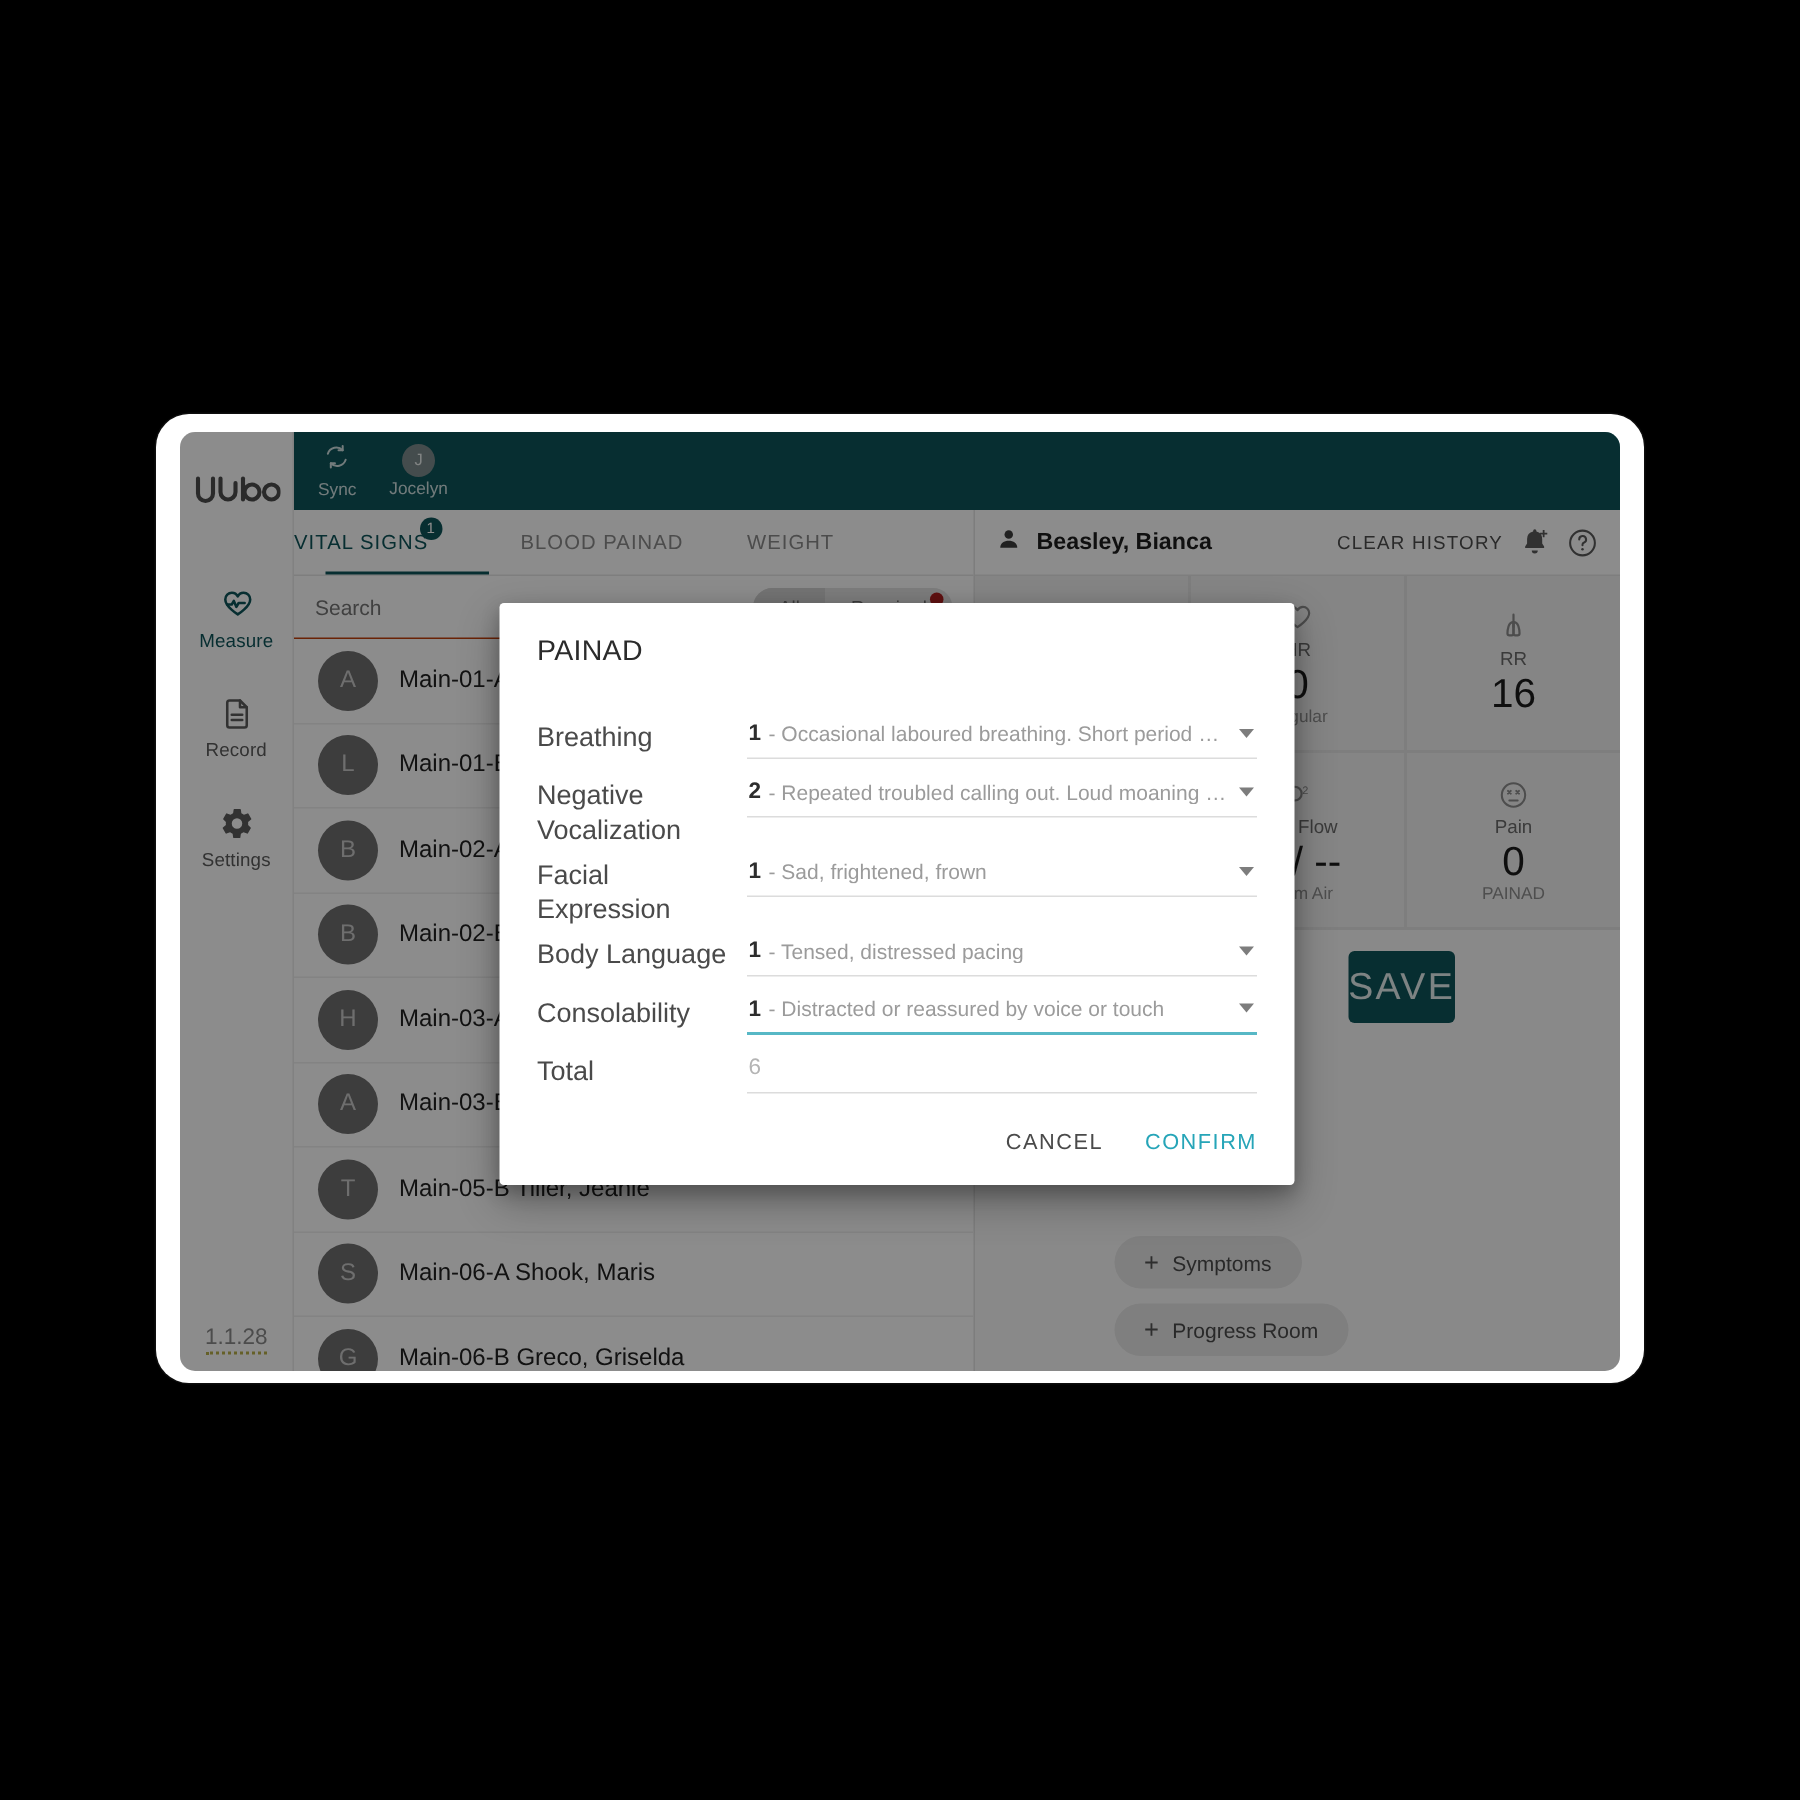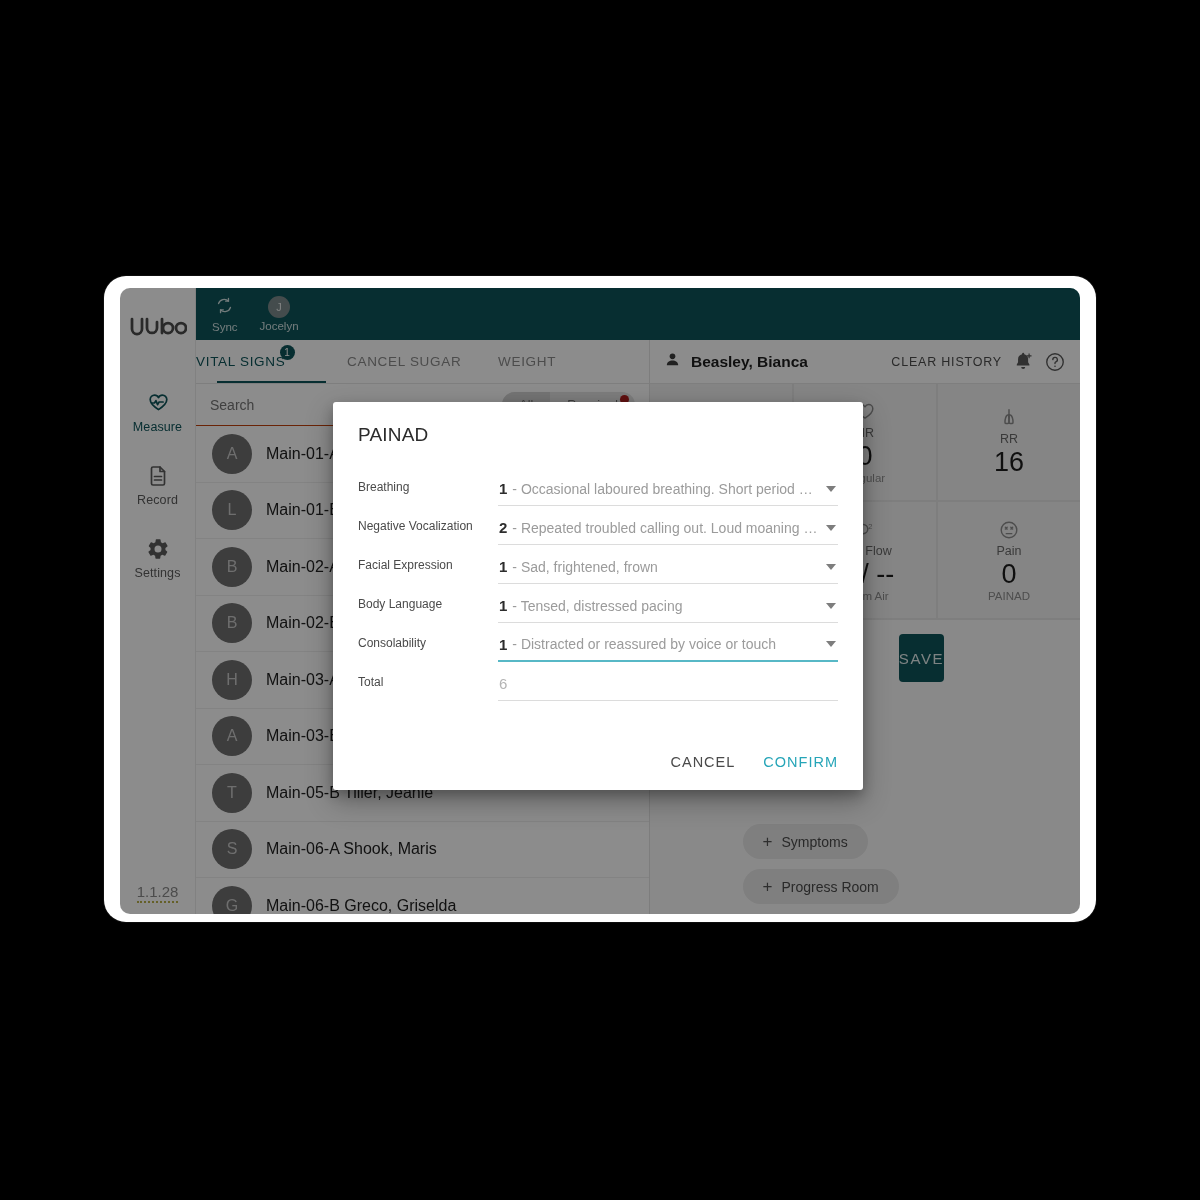--- a/index.html
+++ b/index.html
@@ -201,40 +201,40 @@
     align-self: flex-start;
     display: inline-flex; align-items: center; gap: 9px;
     border-radius: 18px; background: #e7e7e7;
     padding: 9px 20px; font-size: 14px; color: #4c4c4c; cursor: pointer;
   }
   .chip .plus { font-size: 17px; color: #555; line-height: 1; }
   .save-btn {
     margin: 0 0 14px; height: 48px; border-radius: 4px;
     background: #0d5459; color: #e4eeee;
     display: flex; align-items: center; justify-content: center;
-    font-size: 15px; letter-spacing: 1.6px; cursor: pointer;
+    font-size: 25px; letter-spacing: 1.6px; cursor: pointer;
   }
 
   
   .modal {
     position: absolute; z-index: 60;
     left: 333px; top: 402px;
     width: 530px; height: 388px;
     background: #ffffff;
     border-radius: 3px;
     box-shadow: 0 11px 28px rgba(0,0,0,0.30), 0 5px 12px rgba(0,0,0,0.22);
     padding: 22px 25px 0 25px;
     display: flex; flex-direction: column;
   }
   .modal-title { font-size: 19px; color: #2b2b2b; font-weight: 400; letter-spacing: .2px; }
   .modal-fields { margin-top: 26px; }
   .field-row { display: flex; align-items: flex-start; gap: 10px; min-height: 39px; }
   .field-label {
     width: 130px; flex: 0 0 130px;
-    font-size: 12px; color: #4a4a4a; line-height: 1.25;
+    font-size: 18px; color: #4a4a4a; line-height: 1.25;
     padding-top: 8px;
   }
   .field-ctrl {
     flex: 1; min-width: 0;
     border-bottom: 1px solid #dcdcdc;
     display: flex; align-items: center; gap: 0;
     height: 34px; padding: 0 2px 0 1px;
     cursor: pointer;
   }
   .field-ctrl.focused { border-bottom: 2px solid #57b8c6; }
@@ -341,21 +341,21 @@
 
         <div class="content">
 
           <div class="list-pane">
             <div class="tabs">
               <div class="tab active">
                 <span>VITAL SIGNS</span>
                 <span class="tab-badge">1</span>
               </div>
               <div class="tab">
-                <span>CANCEL SUGAR</span>
+                <span>BLOOD PAINAD</span>
               </div>
               <div class="tab">
                 <span>WEIGHT</span>
               </div>
             </div>
 
             <div class="searchrow">
               <input class="search-input" type="text" placeholder="Search" style="">
               <div class="filter-toggle">
                 <div class="filter-opt sel">All</div>

